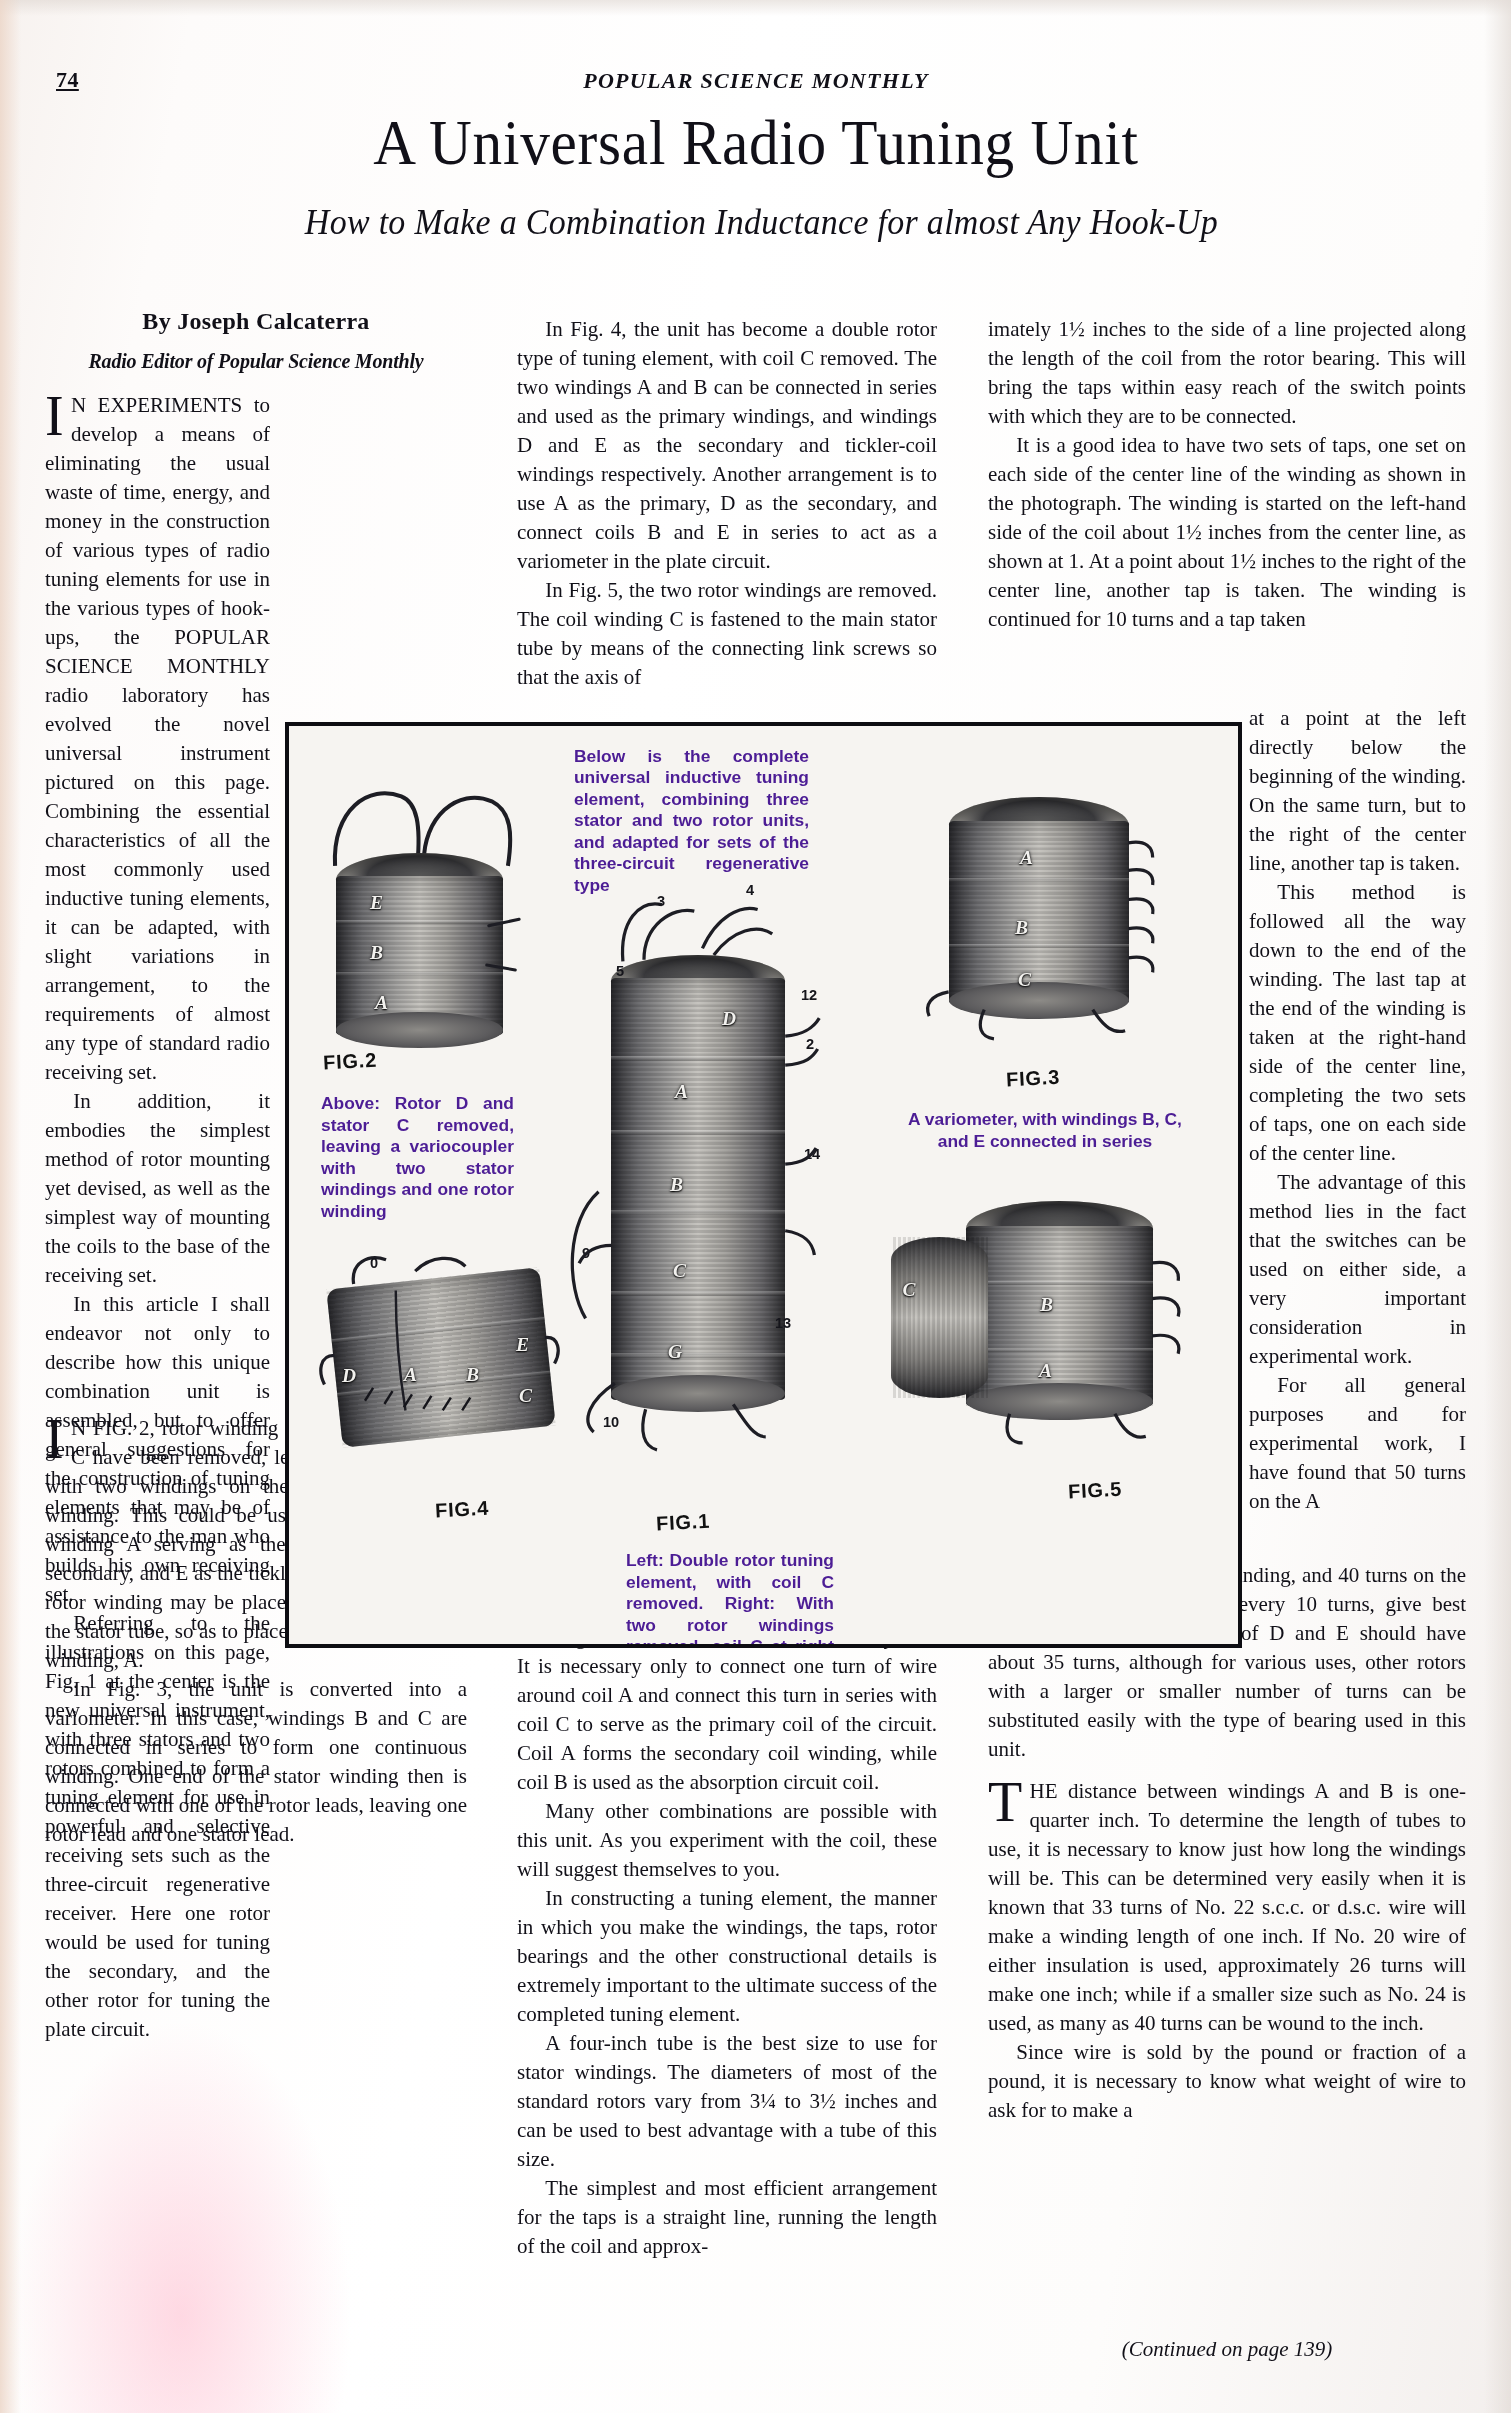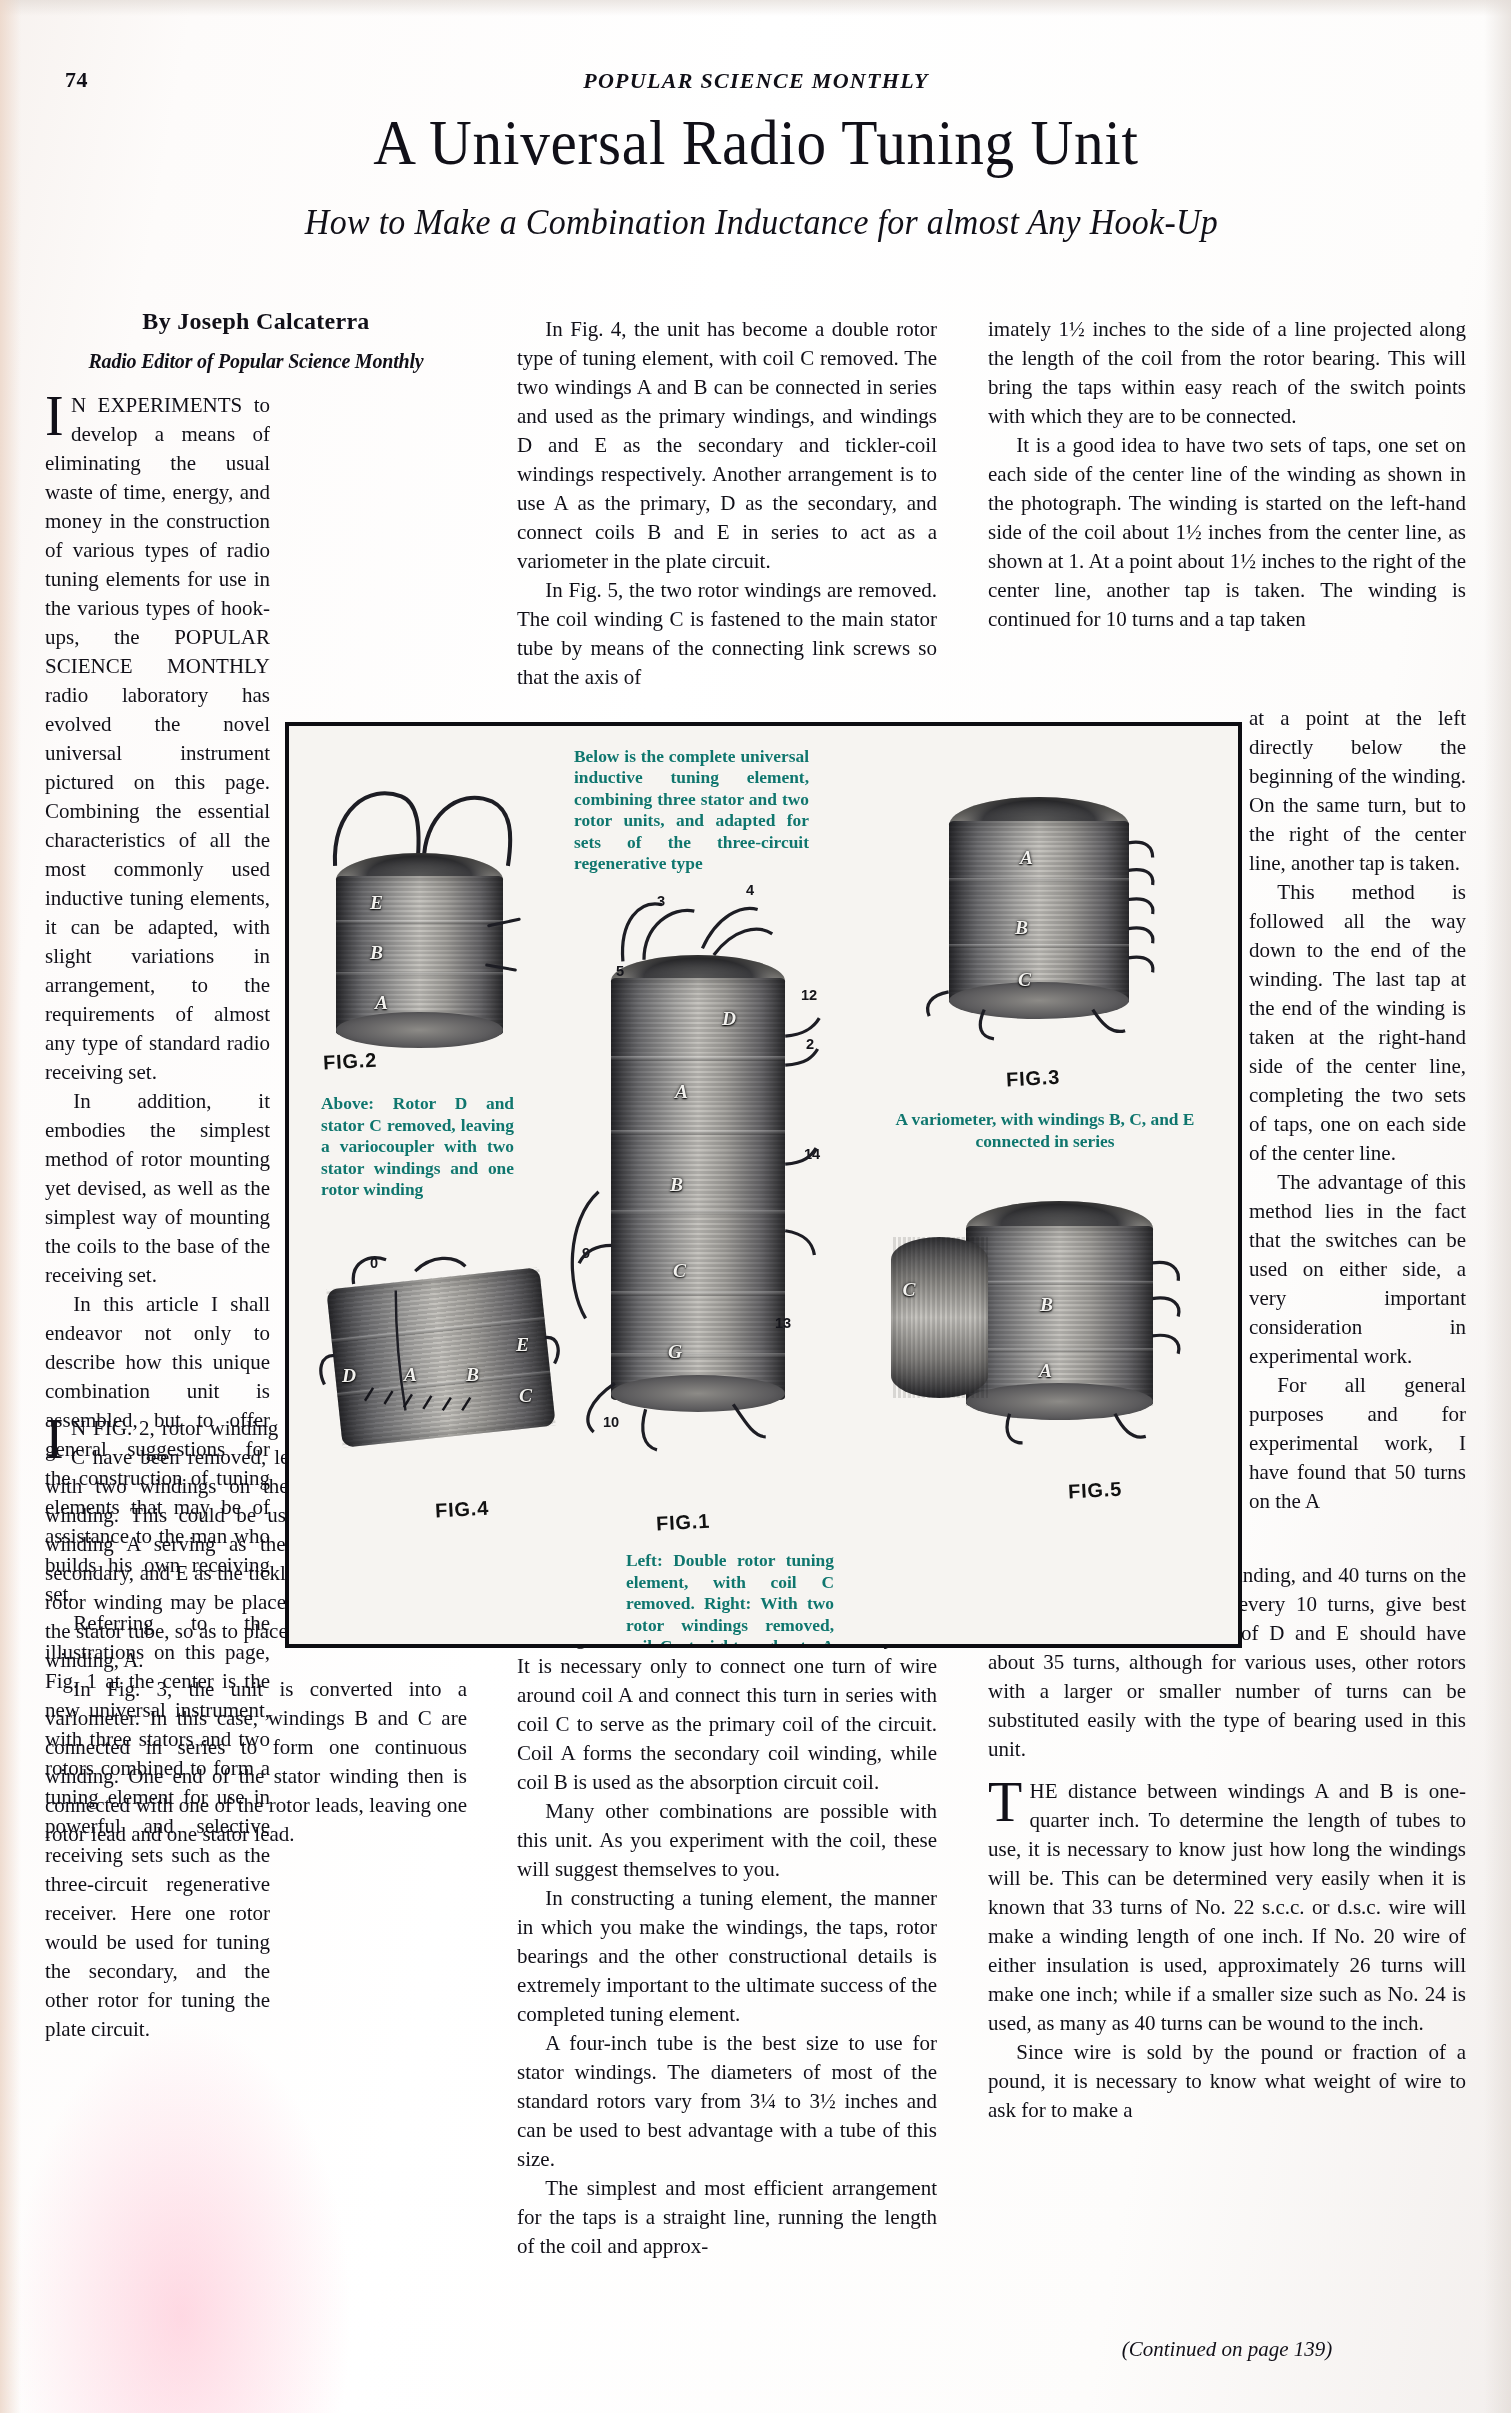--- a/index.html
+++ b/index.html
@@ -35,25 +35,26 @@
   }
   .edge-top {
     position: absolute; left: 0; top: 0; width: 100%; height: 16px;
     background: linear-gradient(180deg, rgba(222,214,208,0.6) 0%, rgba(255,255,255,0) 100%);
     pointer-events: none;
   }
 
   
   .folio {
     position: absolute;
-    left: 65px; top: 67px;
+    left: 56px; top: 67px;
     font-family: "Liberation Serif", serif;
     font-weight: 700;
     font-size: 22px;
     letter-spacing: 0.4px;
+    text-decoration: underline;
   }
   .running-head {
     position: absolute;
     left: 0; right: 0; top: 68px;
     text-align: center;
     font-family: "Liberation Serif", serif;
     font-style: italic;
     font-weight: 700;
     font-size: 22px;
     letter-spacing: 1.3px;
@@ -150,26 +151,26 @@
     left: 285px; top: 722px;
     width: 949px; height: 918px;
     border: 4px solid #0d0d12;
     background: #f6f4f1;
     overflow: hidden;
   }
   .fp-inner { position: absolute; inset: 0; }
 
   .cap {
     position: absolute;
-    font-family: Liberation Serif, serif;
+    font-family: Liberation Sans, sans-serif;
     font-weight: 700;
     font-size: 17.4px;
     line-height: 21.5px;
     text-align: justify;
-    color: #0f766e;
+    color: #4c1d95;
   }
   .figlabel {
     position: absolute;
     font-family: "Liberation Sans", sans-serif;
     font-weight: 600;
     font-size: 20px;
     letter-spacing: 0.8px;
     color: #111;
     transform: rotate(-3deg);
   }

